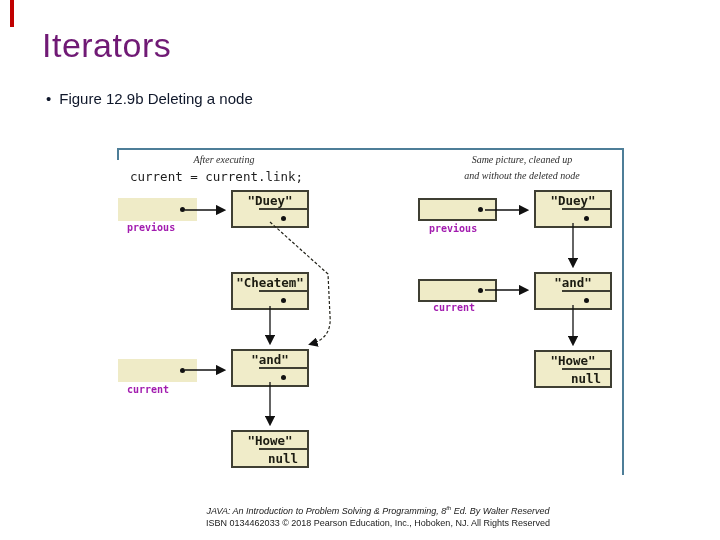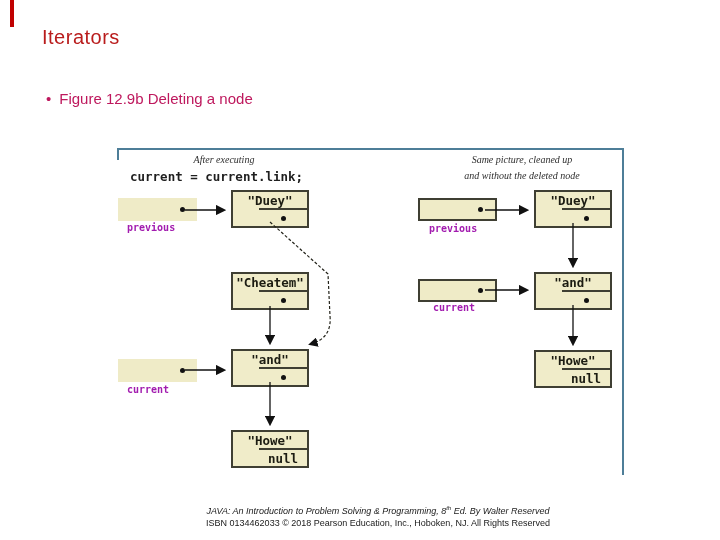--- a/index.html
+++ b/index.html
@@ -3,42 +3,42 @@
 <meta charset="utf-8">
 <style>
   * { margin:0; padding:0; box-sizing:border-box; }
   html,body { width:720px; height:540px; }
   body {
     position:relative; width:720px; height:540px; background:#ffffff;
     font-family:"Liberation Sans", sans-serif; overflow:hidden;
   }
   .red-mark { position:absolute; left:10px; top:0; width:4px; height:27px; background:#c00000; }
   .slide-title {
-    position:absolute; left:42px; top:26px; font-size:20px; font-weight:400;
-    color:#b91c1c; letter-spacing:0.5px;
+    position:absolute; left:42px; top:26px; font-size:34px; font-weight:400;
+    color:#701a75; letter-spacing:0.5px;
   }
   .bullet-line {
-    position:absolute; left:46px; top:90px; font-size:15px; color:#be185d;
+    position:absolute; left:46px; top:90px; font-size:15px; color:#0f172a;
   }
   .bullet-line .marker { margin-right:8px; }
 
   
   .figure {
     position:absolute; left:117px; top:148px; width:507px; height:327px;
     border-top:2px solid #4e7e98; border-right:2px solid #4e7e98;
   }
   .left-stub { position:absolute; left:0; top:0; width:2px; height:10px; background:#4e7e98; }
 
   .caption {
     position:absolute; font-family:"Liberation Serif", serif; font-style:italic;
     font-size:10px; color:#2e2e2e; text-align:center;
   }
   .code-line {
     position:absolute; left:13px; top:19px; font-family:"DejaVu Sans Mono","Liberation Mono",monospace;
-    font-weight:bold; font-size:12.5px; color:#1f1f1f; white-space:pre;
+    font-weight:normal; font-size:12.5px; color:#1f1f1f; white-space:pre;
   }
 
   .varbox {
     position:absolute; width:79px; height:23px; background:#efebc7;
   }
   .varbox.bordered { border:2px solid #3f3f33; }
   .dot {
     position:absolute; width:5px; height:5px; border-radius:50%; background:#111;
   }
   .varbox .dot { right:12px; top:9px; }

